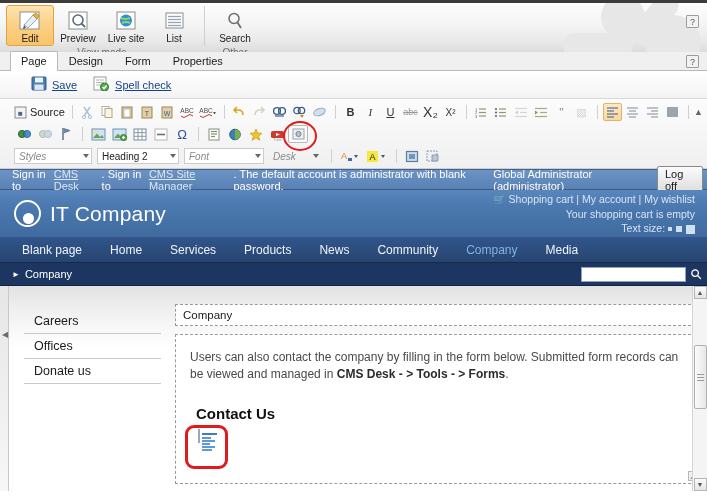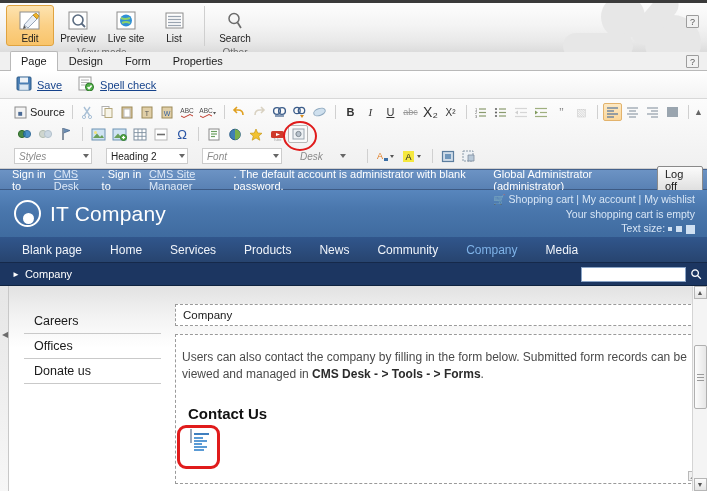--- a/index.html
+++ b/index.html
@@ -62,39 +62,39 @@
   }
   .tab.sel {
     background: #fff; border-color: #b9b9b9;
     border-radius: 2px 2px 0 0; margin-bottom: -1px; padding-bottom: 4px;
   }
 
   
   .actionbar {
     height: 28px; background: linear-gradient(to bottom,#ffffff,#f3f3f3);
     border-bottom: 1px solid #d8d8d8;
-    display: flex; align-items: center; padding-left: 16px; gap: 16px;
+    display: flex; align-items: center; padding-left: 31px; gap: 16px;
   }
   .act { display: flex; align-items: center; gap: 5px; }
   .act .lab { color: #15428b; text-decoration: underline; font-size: 11px; }
 
   
   .cke {
     background: linear-gradient(to bottom,#fcfcfc,#f0f0f0);
     border-bottom: 1px solid #cfcfcf;
     padding: 2px 0 1px 2px;
   }
   .cke-row { display: flex; align-items: center; height: 22px; padding-left: 12px; }
   .tb { width: 20px; height: 18px; display:flex; align-items:center; justify-content:center;
         border: 1px solid transparent; border-radius: 2px; margin-right: 1px; font-size: 11px; color:#333; }
   .tb.on { background: linear-gradient(to bottom,#fde9c4,#fbd79a); border-color:#e3b36c; }
   .tb-sep { width: 1px; height: 14px; background: #d0d0d0; margin: 0 5px; }
   .tb-src { display:flex; align-items:center; gap:3px; margin-right:2px; font-size:11px; color:#222; }
   .dd { height: 16px; border: 1px solid #ccc; background:#fff; display:flex; align-items:center;
-        justify-content:space-between; padding: 0 2px 0 4px; font-size: 10px; color:#8a8a8a; margin-right: 14px; }
+        justify-content:space-between; padding: 0 2px 0 4px; font-size: 10px; color:#8a8a8a; margin-right: 5px; }
   .dd.val { color: #222; }
   .caret { width:0;height:0;border-left:3px solid transparent;border-right:3px solid transparent;border-top:4px solid #666; margin-left:4px;}
   .collapse-arrow { margin-left:auto; margin-right:4px; font-size:9px; color:#666; }
 
   .hl-ring { position: relative; }
   .hl-ring::after {
     content:""; position:absolute; left:-6px; top:-5px; width:30px; height:26px;
     border: 2.5px solid #e01b1b; border-radius: 50%; pointer-events:none;
   }
 
@@ -162,21 +162,21 @@
 
   .sidebar { width: 175px; padding: 5px 14px 0 24px; }
   .side-item { font-size: 12.5px; color:#1a1a1a; padding: 5px 0 5px 10px; border-bottom: 1px solid #c9c9c9; }
 
   .content { flex: 1; padding-right: 6px; position: relative; }
   .zone {
     border: 1px dashed #9a9a9a; background:#fff; padding: 5px 8px; margin-bottom: 8px;
     position: relative;
   }
   .zone-title { font-size: 11.5px; color:#1a1a1a; }
-  .zone-body { padding: 8px 10px 10px 6px; }
+  .zone-body { padding: 8px 10px 10px 6px; margin-left: 8px; }
   .zone-text { font-size: 12px; color: #4a4a4a; line-height: 17px; }
   .zone-text b { color:#2b2b2b; }
   .h-contact { font-size: 15px; font-weight: bold; color:#111; margin: 22px 0 8px 6px; }
 
   .widget-ico {
     width: 23px; height: 25px; margin-left: 8px;
     background: linear-gradient(to bottom,#fefefe,#eef4fb);
     border: 1px solid #9aa8bb; position: relative;
   }
   .widget-ico span { position:absolute; left:3px; height:2px; background:#5b9bd5; }

